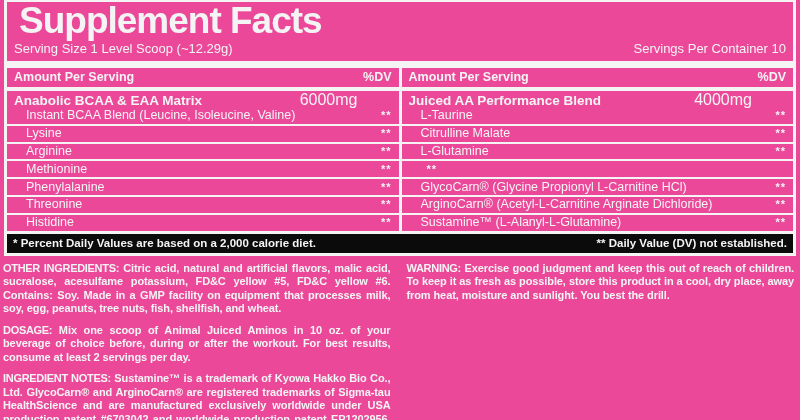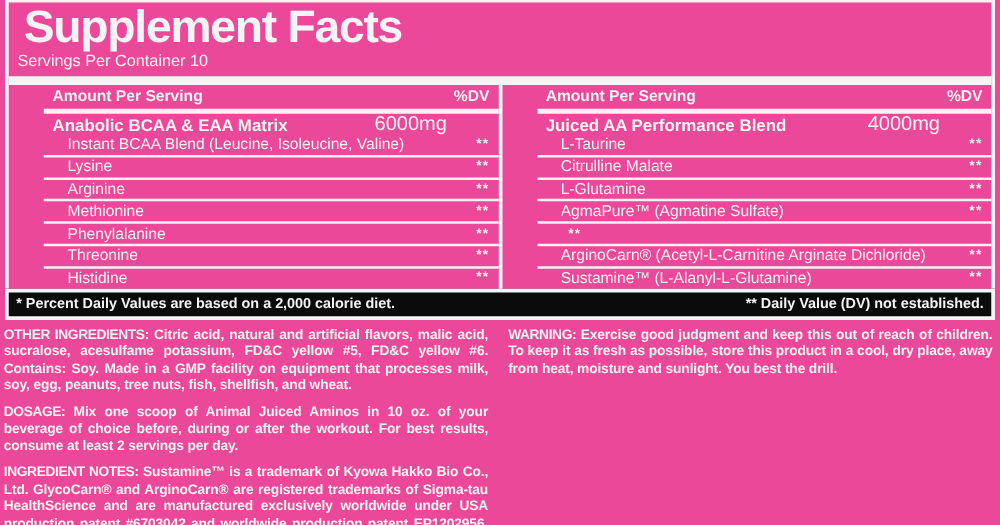--- a/index.html
+++ b/index.html
@@ -9,21 +9,21 @@
   }
   .facts{margin:0 4px;border-top:2px solid #f4f4f4;border-left:3px solid #f4f4f4;border-right:3px solid #f4f4f4;}
   .title{
     font-size:37px;font-weight:bold;letter-spacing:-1px;line-height:38px;
     padding:1px 0 0 12px;transform:scaleY(.98);transform-origin:top left;white-space:nowrap;
   }
   .serving-row{display:flex;justify-content:space-between;align-items:flex-end;
     font-size:13px;padding:0 7px 5px 7px;}
   .thick-sep{height:7px;background:#f4f4f4;}
   .columns{display:flex;}
-  .col{flex:1;min-width:0;margin-left:28px;}
+  .col{flex:1;min-width:0;}
   .col-left{border-right:3px solid #f4f4f4;}
   .amount-bar{display:flex;justify-content:space-between;align-items:center;
     font-weight:bold;font-size:12.5px;padding:2px 7px 3px 7px;border-bottom:4px solid #f4f4f4;}
   .group-row{display:flex;align-items:center;font-size:13.5px;padding:1px 7px 0 7px;height:16px;}
   .group-name{font-weight:bold;flex:1;white-space:nowrap;overflow:hidden;}
   .group-amount{margin-right:34px;font-size:16px;}
   .row{display:flex;justify-content:space-between;align-items:center;
     font-size:12.5px;height:14.8px;padding:0 7px 1px 19px;white-space:nowrap;}
   .rows .row + .row{border-top:2px solid #f4f4f4;}
   .row .name{overflow:hidden;text-overflow:ellipsis;text-align:center;}
@@ -40,20 +40,21 @@
 </style>
 </head>
 <body>
 
 <div class="label">
 
   <div class="facts">
     <div class="title">Supplement Facts</div>
 
     <div class="serving-row">
+      <span>Serving Size 1 Level Scoop (~12.29g)</span>
       <span>Servings Per Container 10</span>
     </div>
 
     <div class="thick-sep"></div>
 
     <div class="columns">
 
       <div class="col col-left">
         <div class="amount-bar">
           <span>Amount Per Serving</span>
@@ -111,24 +112,24 @@
           </div>
           <div class="row">
             <span class="name">Citrulline Malate</span>
             <span class="dv">**</span>
           </div>
           <div class="row">
             <span class="name">L-Glutamine</span>
             <span class="dv">**</span>
           </div>
           <div class="row">
-            <span class="name">AgmaPure™ (Agmatine Sulfate)</span>
             <span class="dv">**</span>
           </div>
           <div class="row">
+            <span class="name">GlycoCarn® (Glycine Propionyl L-Carnitine HCl)</span>
             <span class="dv">**</span>
           </div>
           <div class="row">
             <span class="name">ArginoCarn® (Acetyl-L-Carnitine Arginate Dichloride)</span>
             <span class="dv">**</span>
           </div>
           <div class="row">
             <span class="name">Sustamine™ (L-Alanyl-L-Glutamine)</span>
             <span class="dv">**</span>
           </div>

